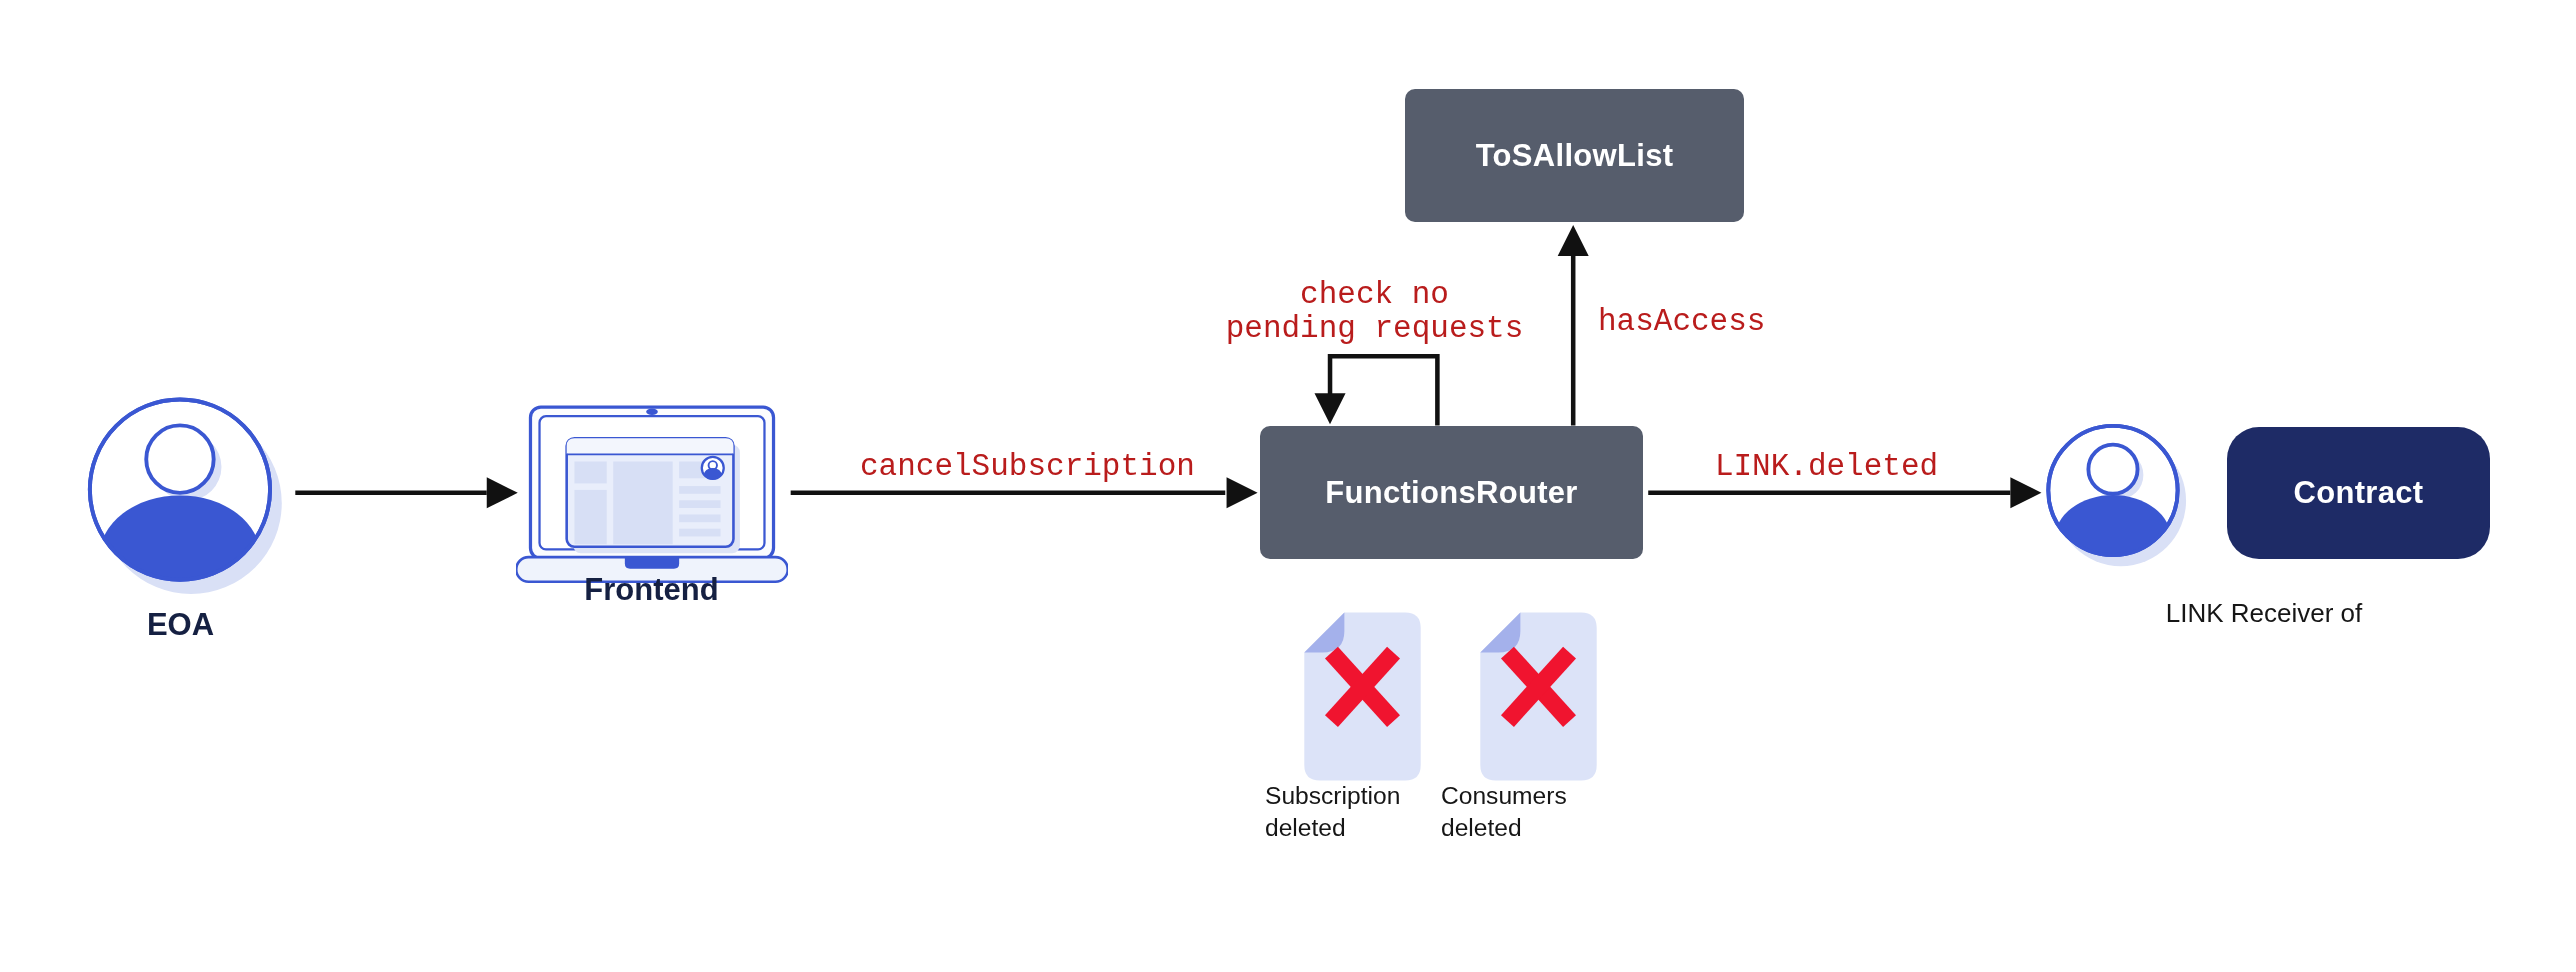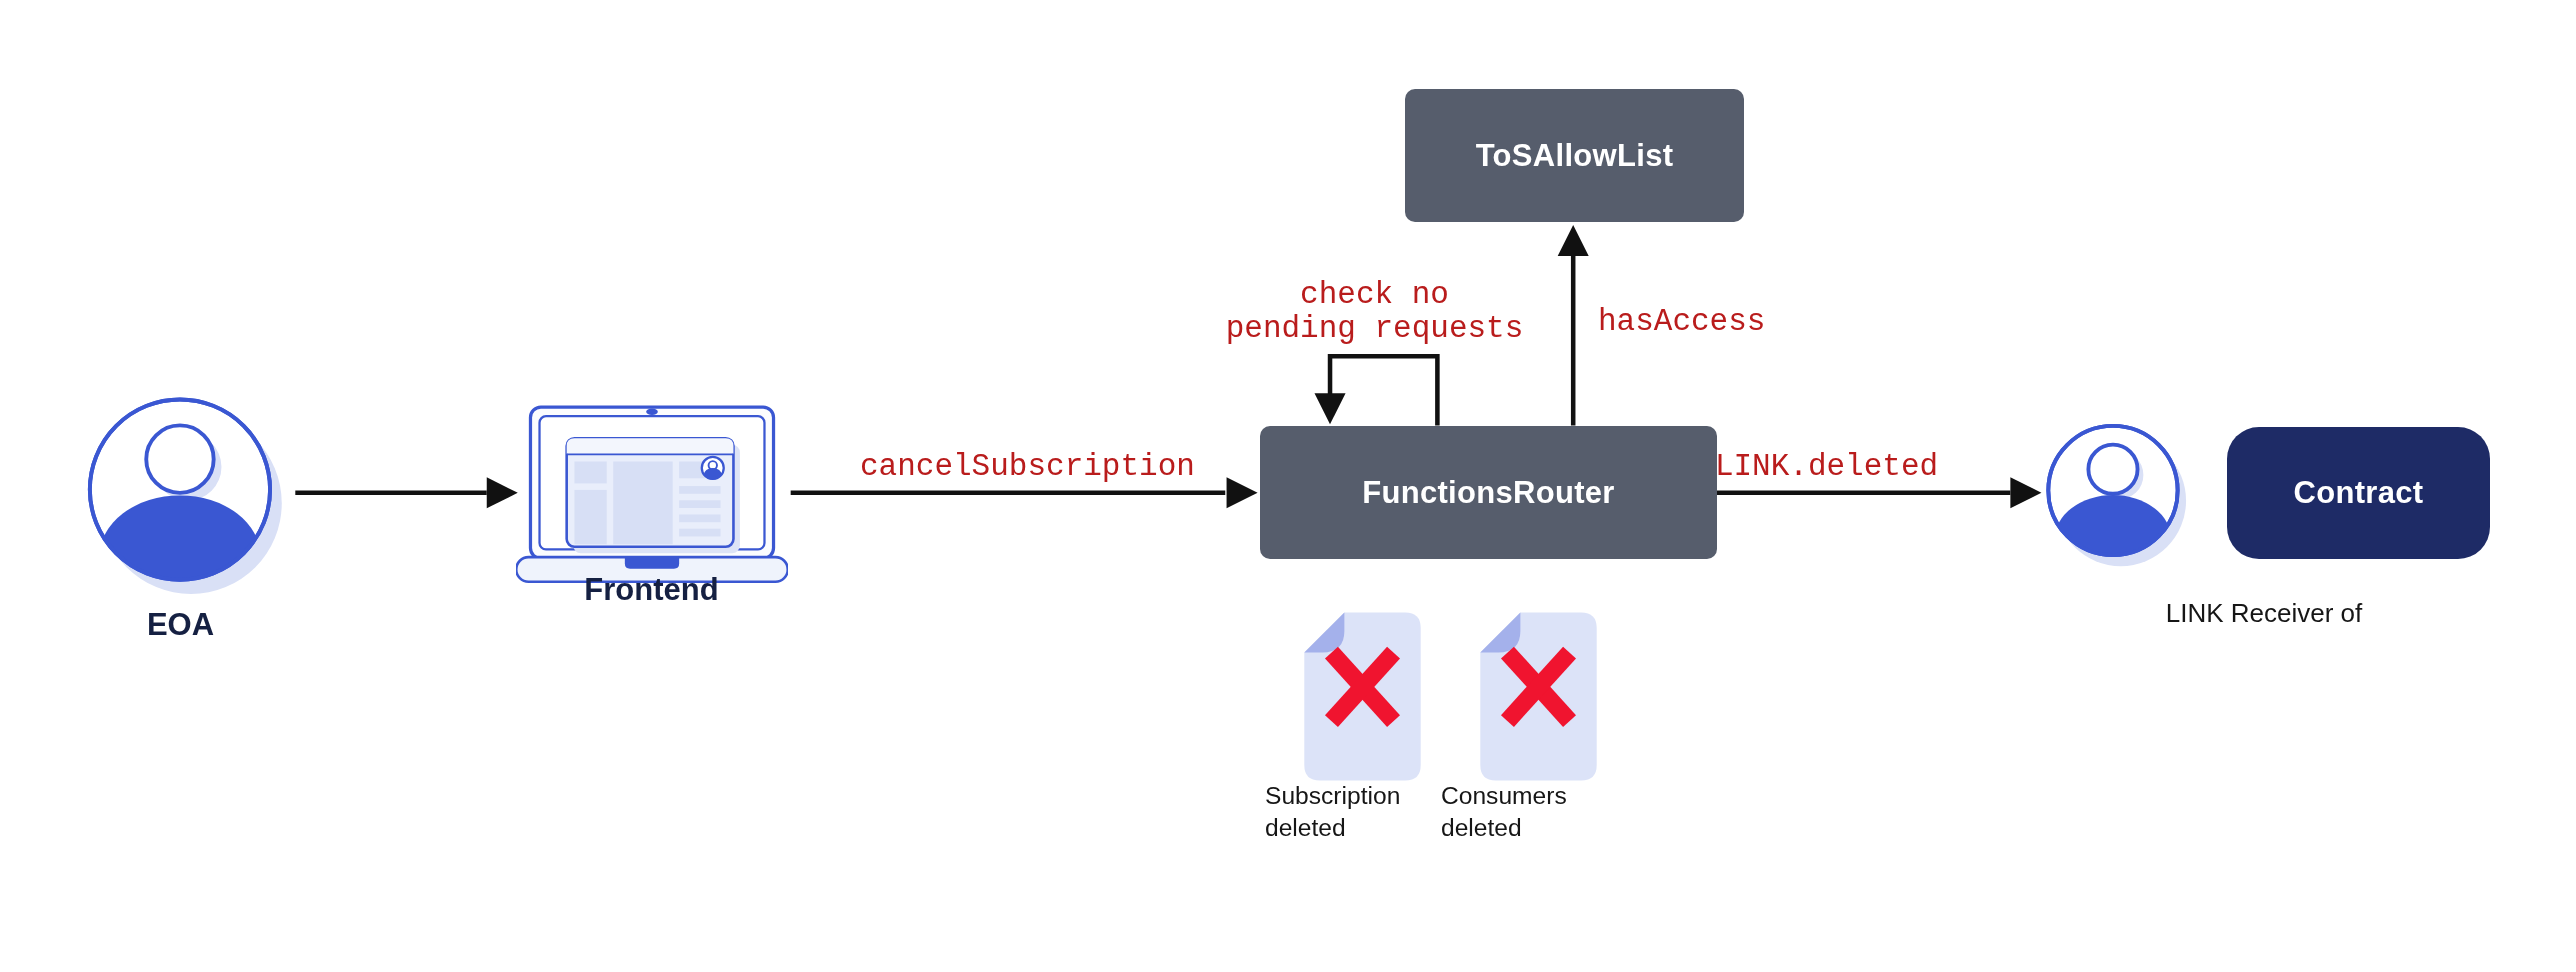--- a/index.html
+++ b/index.html
@@ -117,21 +117,21 @@
   </div>
 
   <div class="mono-label" style="left:1598px;top:305px;text-align:left;">hasAccess</div>
 
   <div class="mono-label" style="left:1665px;top:450px;width:323px;">LINK.deleted</div>
 
   <div class="node-box slate" style="left:1405px;top:89px;width:339px;height:133px;">
     <span>ToSAllowList</span>
   </div>
 
-  <div class="node-box slate" style="left:1260px;top:426px;width:457px;height:133px;">
+  <div class="node-box slate" style="left:1260px;top:426px;width:383px;height:133px;">
     <span>FunctionsRouter</span>
   </div>
 
   <div class="node-box navy" style="left:2227px;top:427px;width:263px;height:132px;border-radius:32px;">
     <span>Contract</span>
   </div>
 
   <svg class="abs" style="left:2043px;top:420px;" width="149" height="152" viewBox="0 0 230 235">
     <defs>
         <clipPath id="recv-clip">

